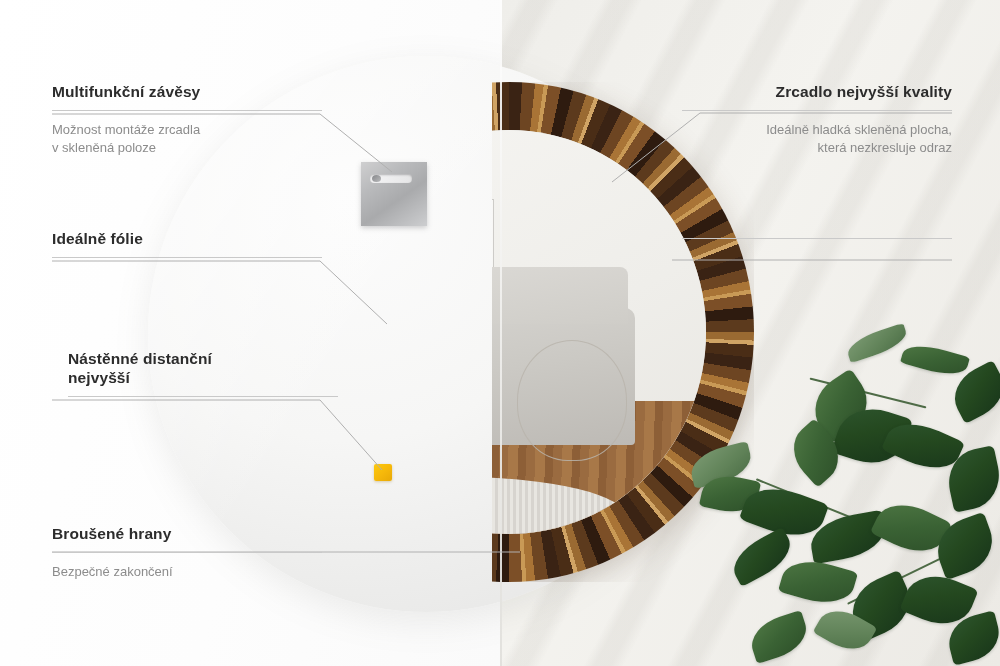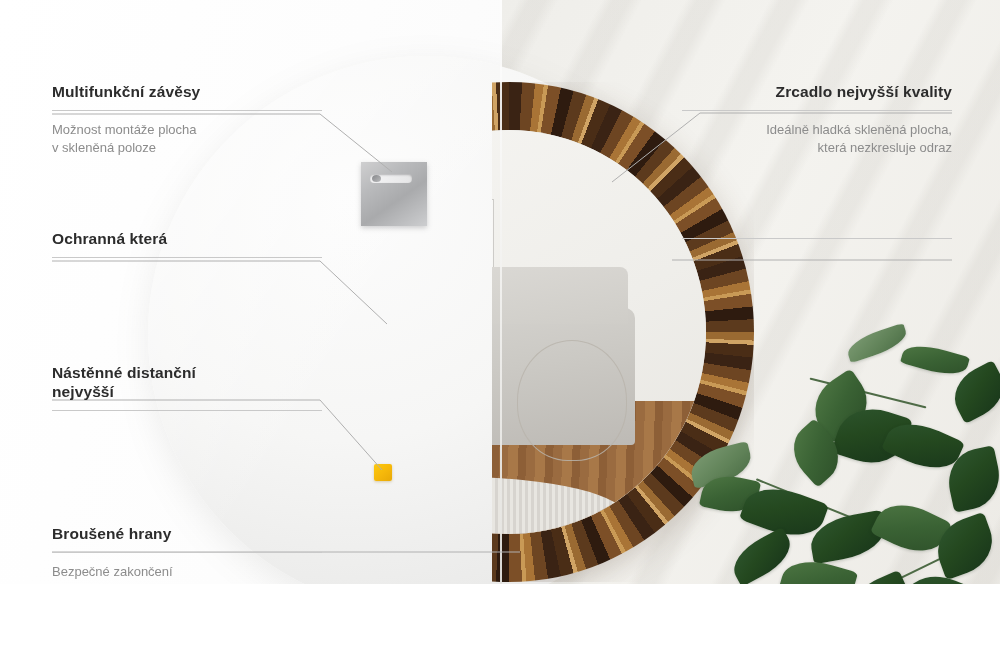--- a/index.html
+++ b/index.html
@@ -2,21 +2,21 @@
 <html><head>
 <meta charset="utf-8">
 <style>
   * { margin:0; padding:0; box-sizing:border-box; }
   html,body { width:1000px; height:666px; overflow:hidden; }
   body {
     font-family:"Liberation Sans", sans-serif;
     background:#ffffff;
     position:relative;
   }
-  #stage { position:absolute; inset:0; width:1000px; height:584px; overflow:hidden; }
+  #stage { position:absolute; inset:0; width:1000px; height:666px; overflow:hidden; }
 
   
   .bg-left {
     position:absolute; left:0; top:0; width:500px; height:666px;
     background:linear-gradient(105deg,#ffffff 0%,#fdfdfd 55%,#fafafa 100%);
   }
   .bg-right {
     position:absolute; left:500px; top:0; width:500px; height:666px;
     background:
       repeating-linear-gradient(118deg,
@@ -241,31 +241,31 @@
       <path d="M52,552 L520,552"></path>
       <path d="M952,113 L700,113 L612,182"></path>
       <path d="M952,260 L672,260"></path>
     </g>
   </svg>
 
   <div class="cal" style="left:52px;top:82px;width:270px;">
     <h3>Multifunkční závěsy</h3>
     <div class="rule"></div>
     <p>
-      <span>Možnost montáže plocha</span><br>
+      <span>Možnost montáže zrcadla</span><br>
       <span>v skleněná poloze</span>
     </p>
   </div>
 
   <div class="cal" style="left:52px;top:229px;width:270px;">
-    <h3>Ochranná která</h3>
-    <div class="rule"></div>
-  </div>
-
-  <div class="cal" style="left:52px;top:349px;width:270px;margin-top:14px;">
+    <h3>Ideálně fólie</h3>
+    <div class="rule"></div>
+  </div>
+
+  <div class="cal" style="left:68px;top:349px;width:270px;">
     <h3>
       <span>Nástěnné distanční</span><br>
       <span>nejvyšší</span>
     </h3>
     <div class="rule"></div>
   </div>
 
   <div class="cal right" style="left:682px;top:82px;width:270px;">
     <h3>Zrcadlo nejvyšší kvality</h3>
     <div class="rule"></div>

